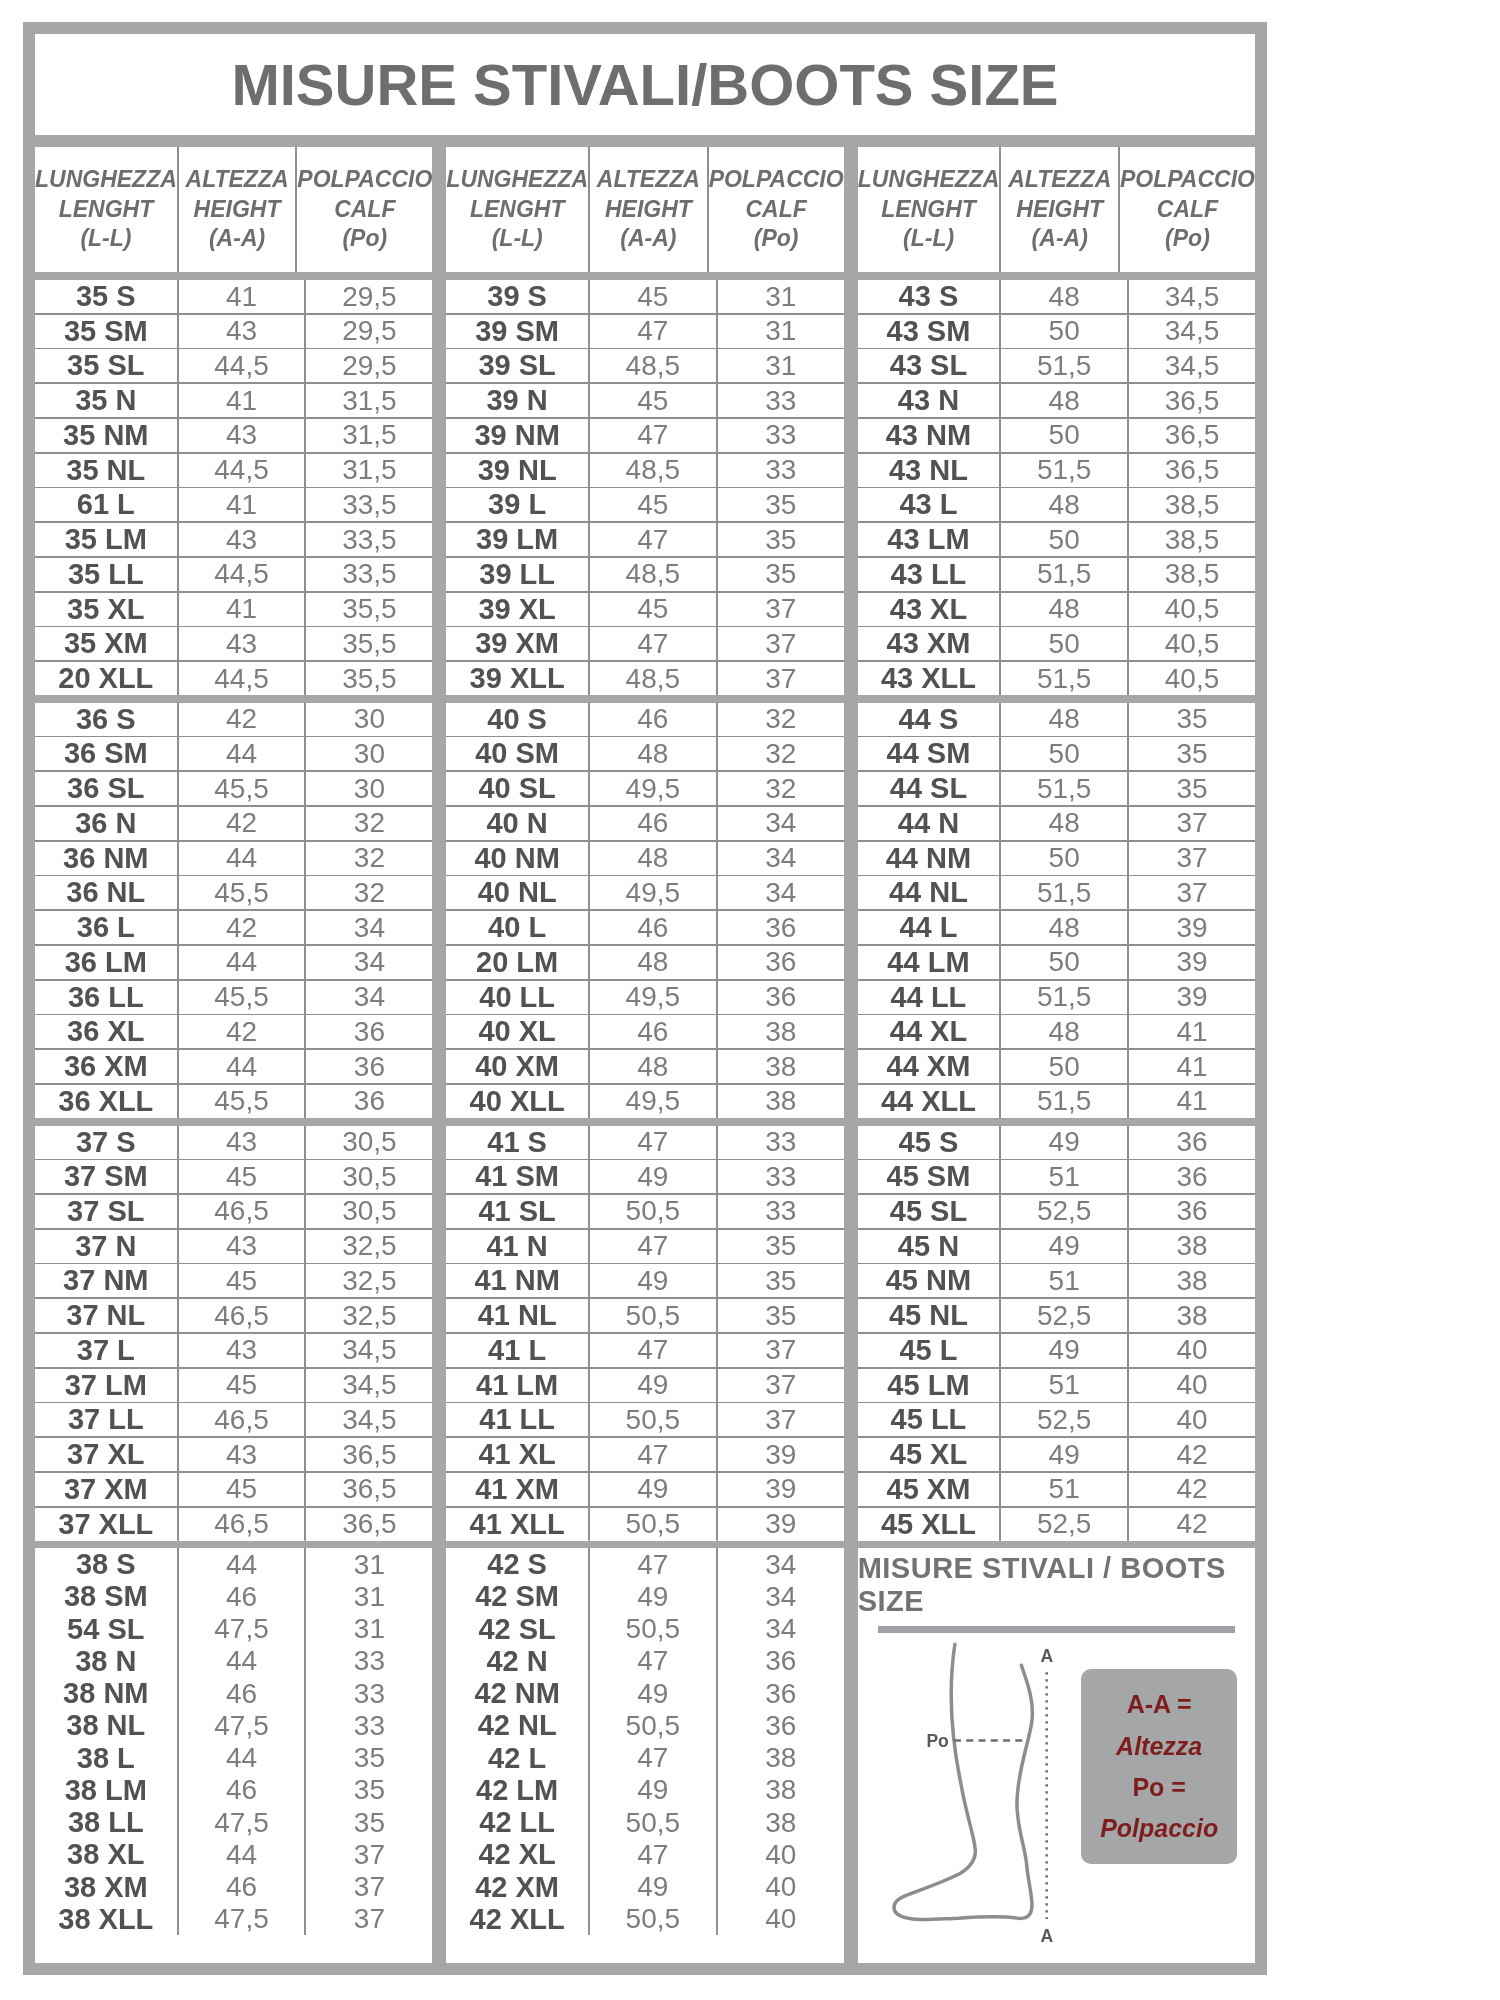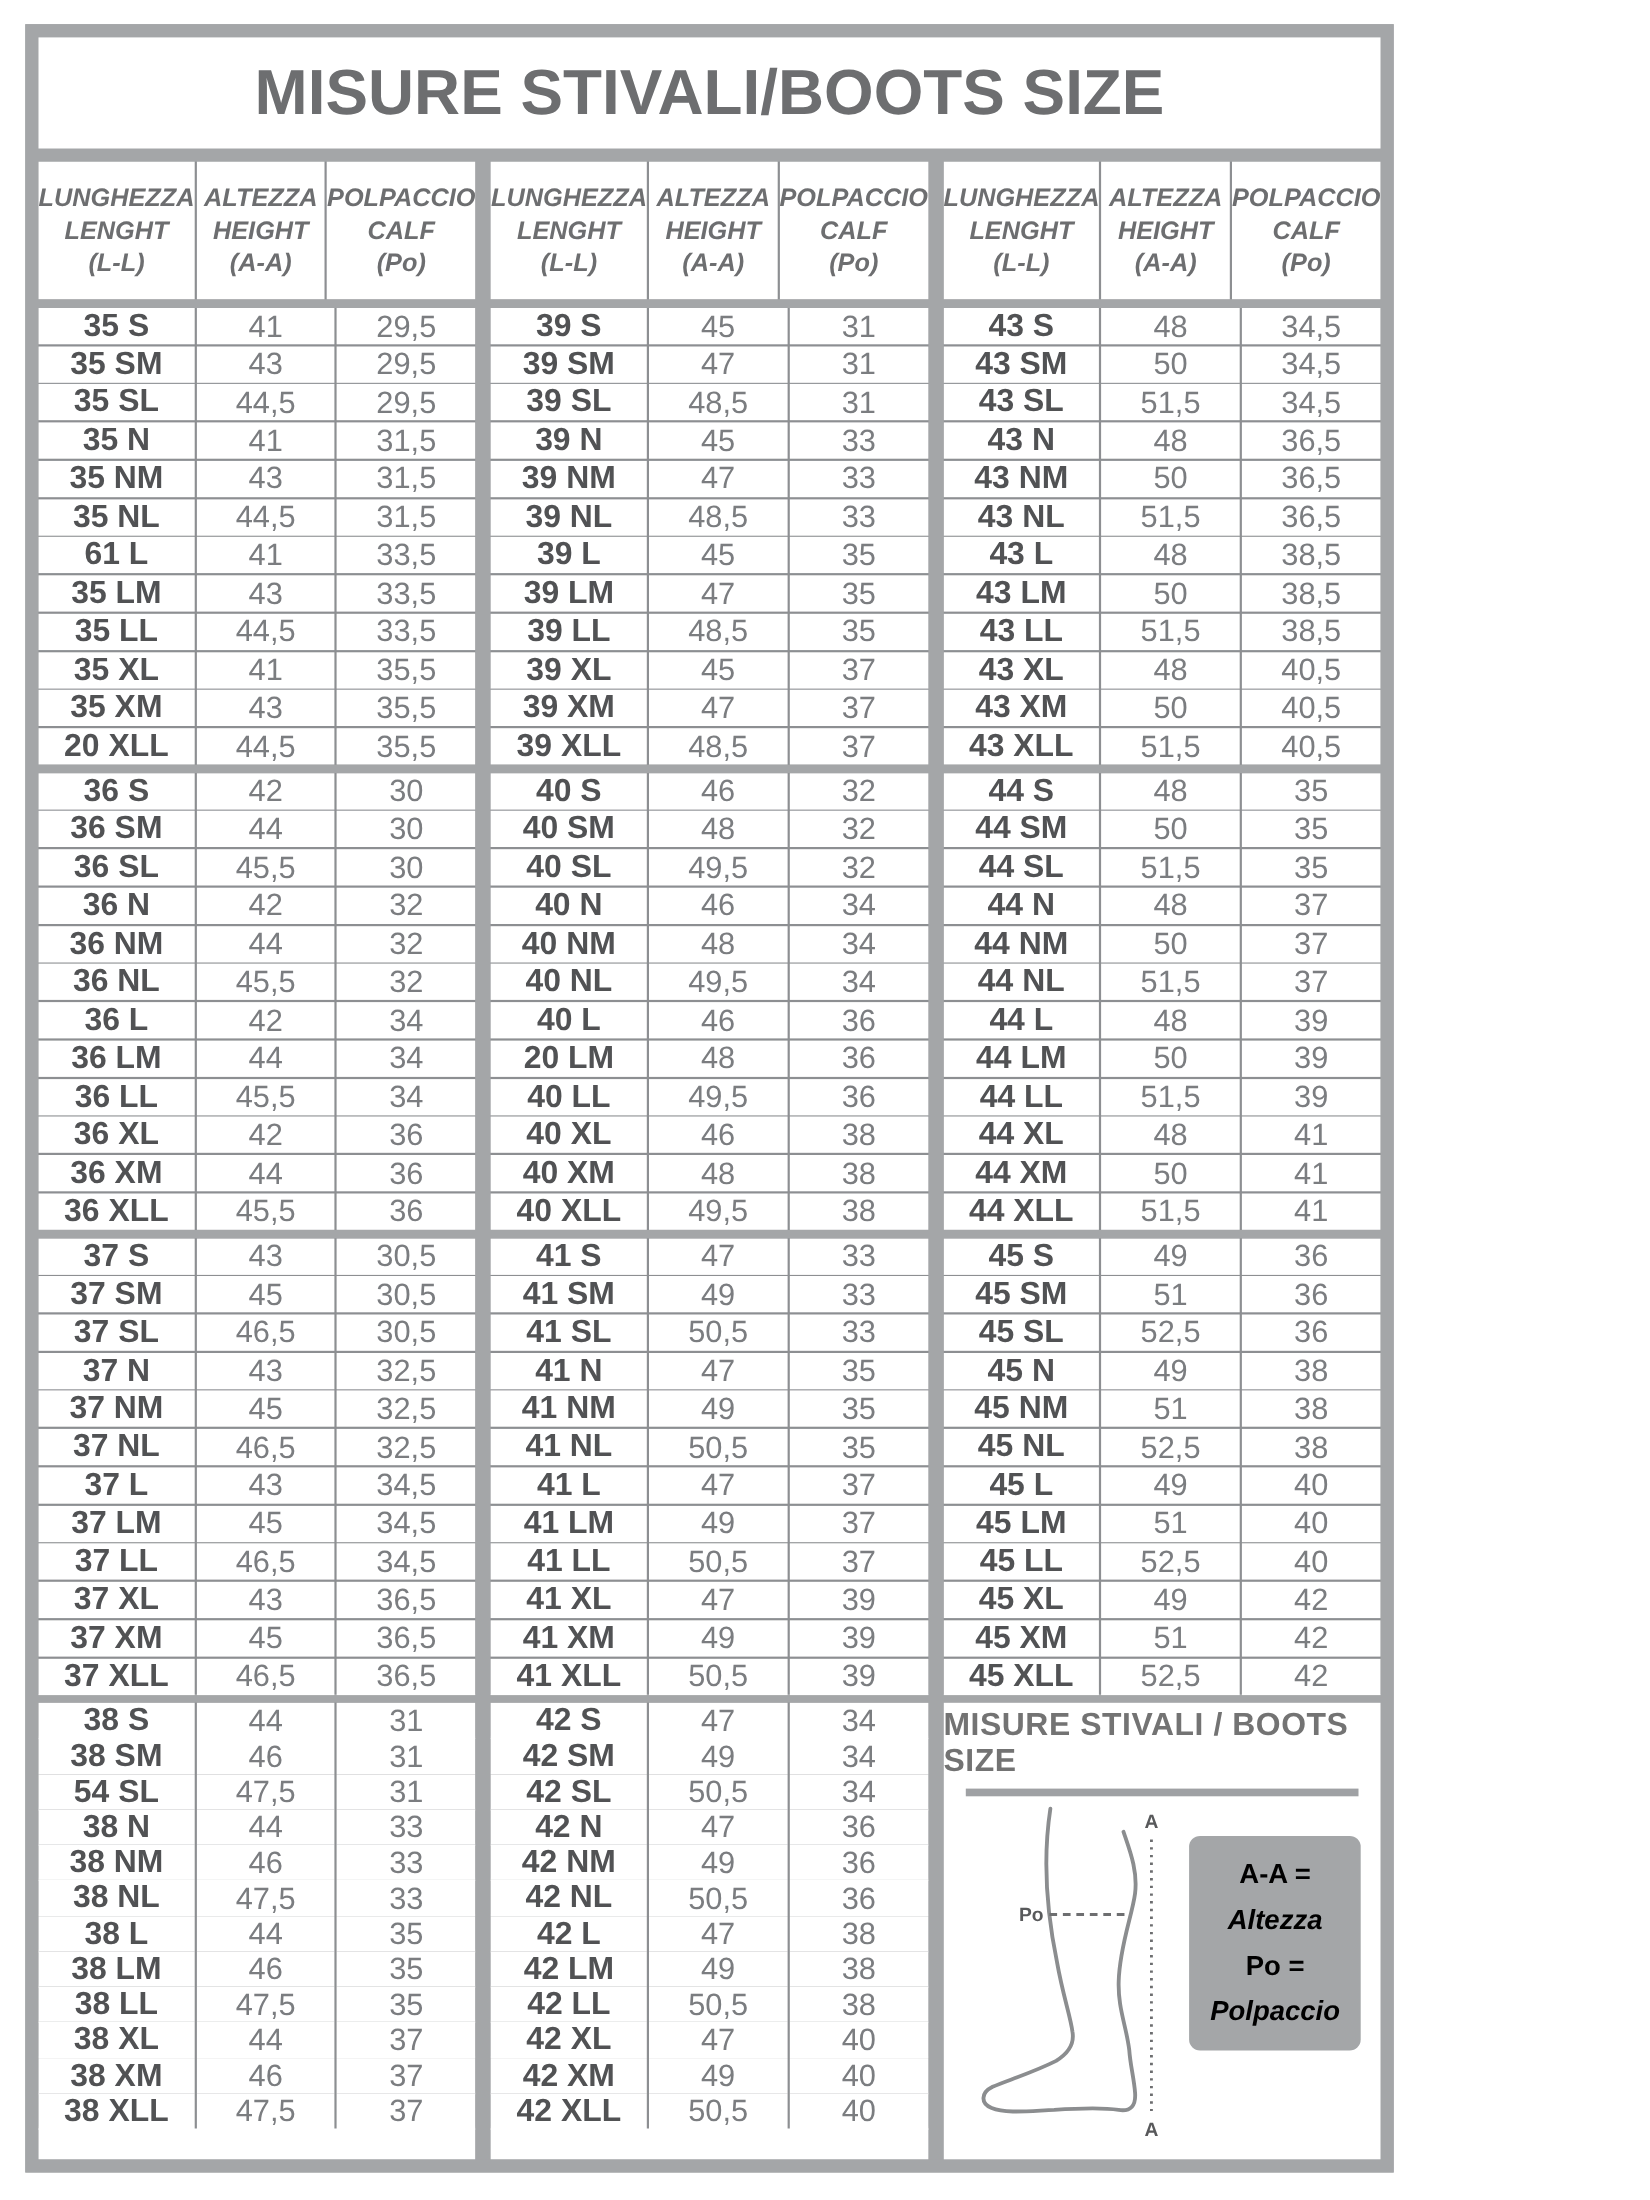--- a/index.html
+++ b/index.html
@@ -15,21 +15,21 @@
   .cell{background:#fff;display:flex;align-items:center;justify-content:center;font-size:28px;color:#7b7d80;}
   .cell.size{font-weight:bold;font-size:29px;color:#515254;}
   .filler{flex:0 0 28px;background:#fff;}
   .legend{flex:1 1 0;background:#fff;display:flex;flex-direction:column;min-height:0;overflow:hidden;}
   .legend-title{margin-top:4px;text-align:left;font-weight:bold;font-size:29px;color:#737373;letter-spacing:.5px;}
   .legend-bar{flex:0 0 7px;background:#9fa1a4;width:90%;margin:8px auto 0;}
   .legend-body{flex:1;display:flex;min-height:0;padding:6px 12px 8px 18px;}
   .leg-wrap{flex:0 0 56%;display:flex;align-items:flex-start;justify-content:center;}
   .leg-wrap svg{height:97%;}
   .boxes{flex:1;display:flex;flex-direction:column;gap:54px;margin-top:30px;padding-right:6px;}
-  .gbox{background:#a4a6a8;border-radius:10px;color:#000000;font-weight:bold;font-size:25px;text-align:center;padding:15px 4px;line-height:1.65;}
+  .gbox{background:#a4a6a8;border-radius:10px;color:#7f1d1d;font-weight:bold;font-size:25px;text-align:center;padding:15px 4px;line-height:1.65;}
   .gbox .val{font-style:italic;}
 </style>
 </head>
 <body>
 
 <div class="page">
   <div class="frame">
     <div class="title-bar">MISURE STIVALI/BOOTS SIZE</div>
     <div class="columns" id="columns">
         <div class="group">

